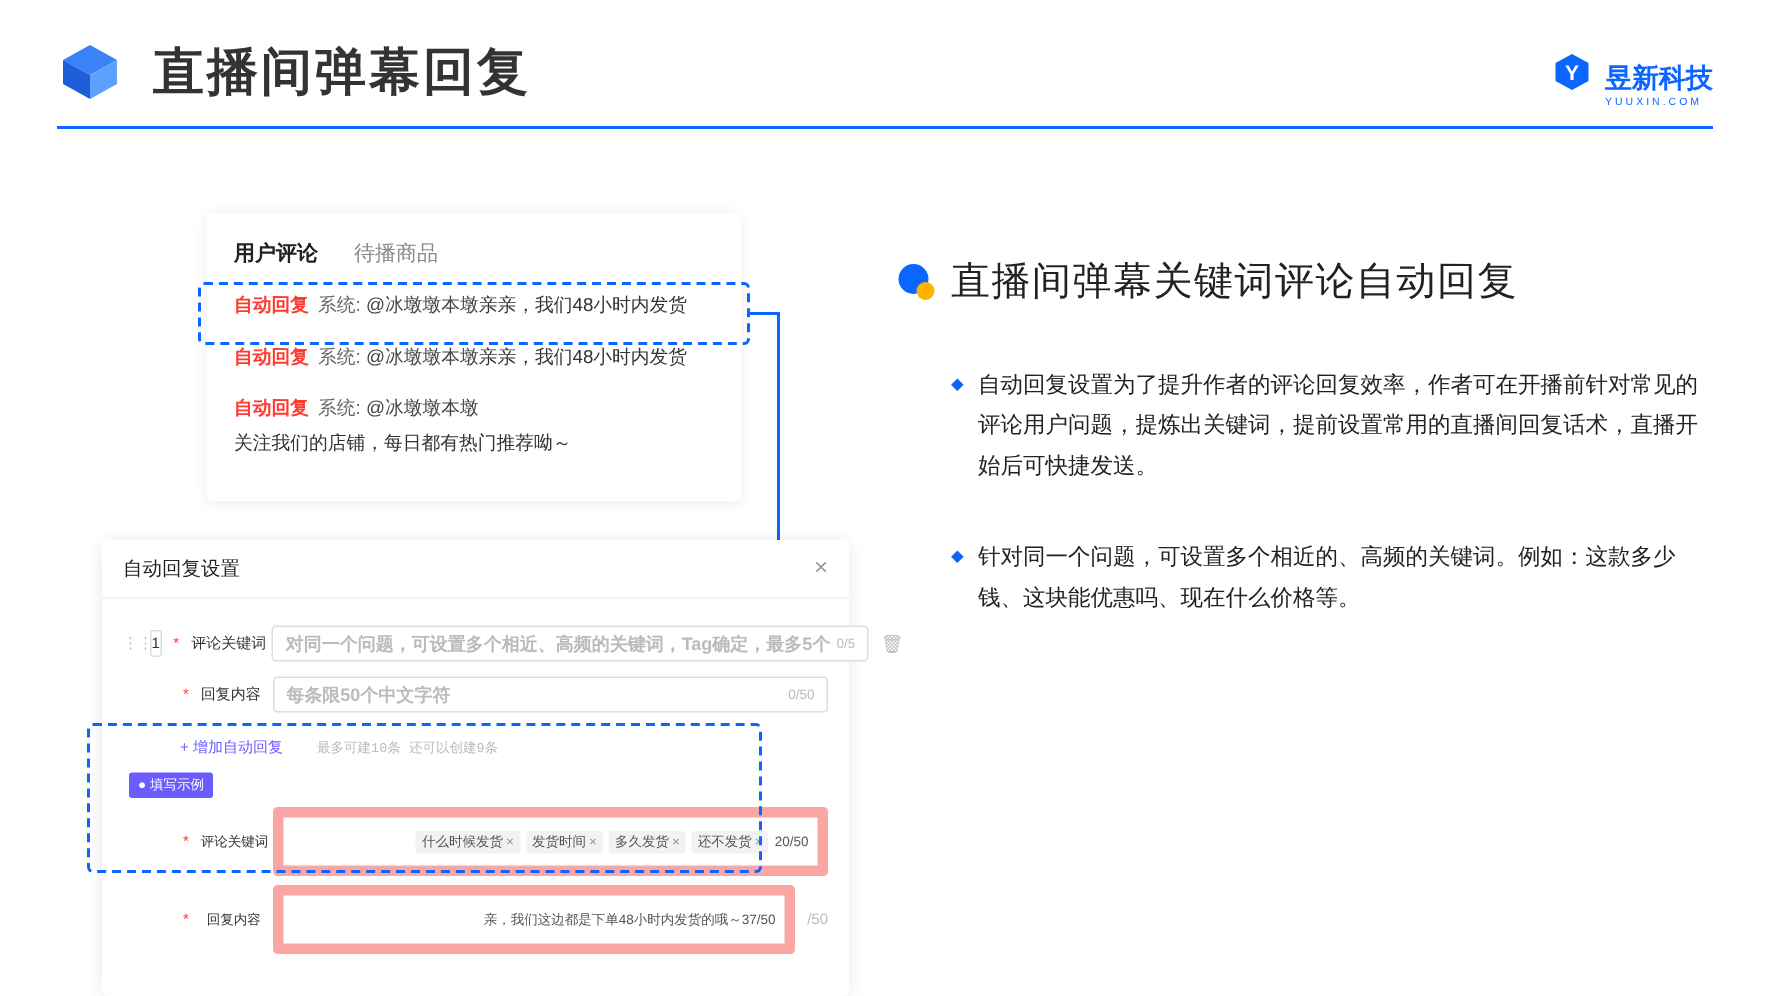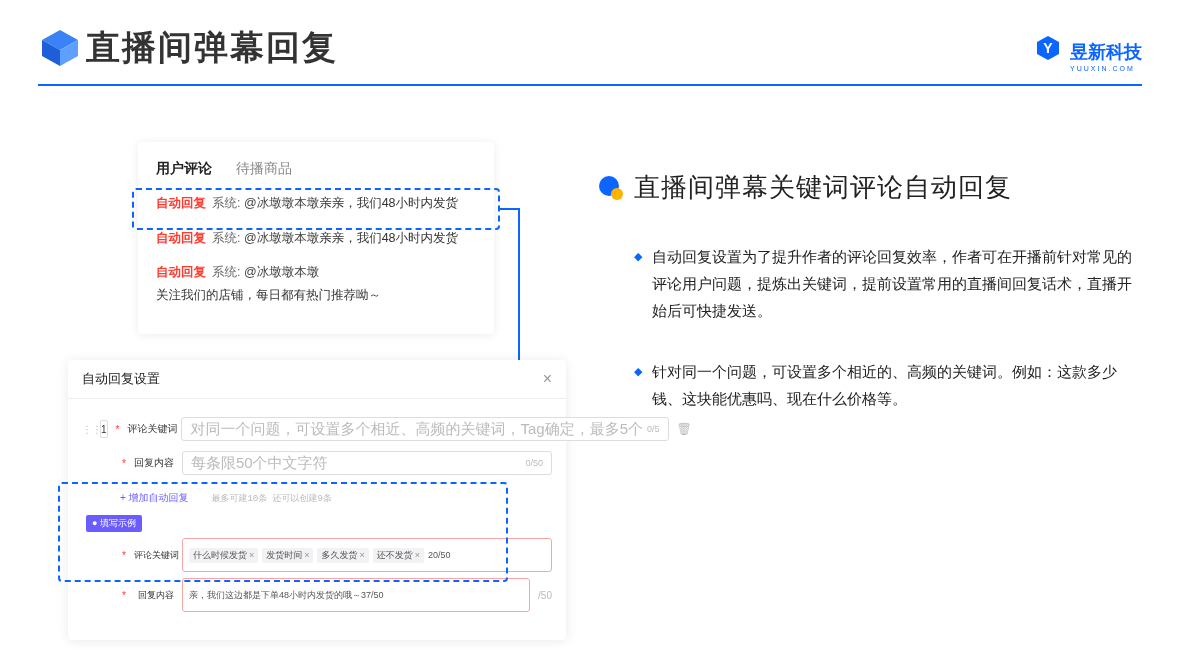--- a/index.html
+++ b/index.html
@@ -15,21 +15,21 @@
 
 .header {
   position: absolute;
   top: 24px;
   left: 38px;
   right: 38px;
   display: flex;
   align-items: center;
   justify-content: space-between;
 }
-.header-left { display: flex; align-items: center; gap: 4px; }
+.header-left { display: flex; align-items: center; gap: 20px; }
 .cube-icon { width: 44px; height: 44px; }
 .page-title { font-size: 34px; font-weight: 600; color: #333; letter-spacing: 2px; }
 .brand { display: flex; align-items: center; gap: 8px; }
 .brand-name { font-size: 18px; font-weight: 700; color: #0b66ff; margin-top: 16px; }
 .brand-sub { font-size: 7px; color: #0b66ff; letter-spacing: 2px; margin-top: 1px; }
 
 .divider {
   position: absolute;
   top: 84px; left: 38px; right: 38px;
   border-bottom: 2px solid #0b66ff;
@@ -94,38 +94,38 @@
 .drag-handle { color: #bbb; font-size: 10px; width: 10px; }
 .order-badge { border: 1px solid #ddd; border-radius: 2px; width: 18px; height: 18px; display:flex;align-items:center;justify-content:center; font-size:10px; color:#333; }
 .req-dot { color: #ff3b30; font-size: 10px; }
 .form-label { font-size: 10px; color: #333; white-space: nowrap; width: 46px; text-align:right; }
 .form-label.sm { width: 40px; }
 .input-box {
   flex: 1; border: 1px solid #ddd; border-radius: 3px;
   height: 24px; display: flex; align-items: center; justify-content: space-between;
   padding: 0 8px; background: #fff;
 }
-.input-box .ph { color: #bbb; font-size: 15px; white-space: nowrap; overflow: hidden; text-overflow: ellipsis; }
+.input-box .ph { color: #bbb; font-size: 12px; white-space: nowrap; overflow: hidden; text-overflow: ellipsis; font-weight: bold; }
 .input-box .cnt { color: #bbb; font-size: 9px; margin-left: 4px; }
 .trash { color: #bbb; font-size: 12px; }
 
 .add-link { color: #6b5cff; font-size: 10px; margin: 6px 0 6px 38px; display: inline-block; }
 .hint-gray { color: #bbb; font-size: 9px; margin-left: 20px; font-family: Liberation Mono, monospace; }
 
 .example-wrap { margin-top: 4px; padding: 0 0 0 0; }
 .example-badge {
   display: inline-block; background: #6b5cff; color: #fff;
   font-size: 9px; padding: 2px 6px; border-radius: 2px; margin-left: 4px; margin-bottom: 6px;
 }
 .example-row { display: flex; align-items: center; gap: 8px; margin-bottom: 6px; padding-left: 40px; }
 .mini-label { font-size: 9px; color: #333; white-space: nowrap; width: 40px; text-align:right; }
 .mini-input {
-  flex: 1; border: 1px solid #fca5a5; border-radius: 3px; height: 20px;
+  flex: 1; border: 7px solid #fca5a5; border-radius: 3px; height: 20px;
   display: flex; align-items: center; padding: 16px 6px; font-size: 9px; color: #555;
-  justify-content: flex-start;
+  justify-content: flex-end;
 }
 .tag-chip { background: #f2f2f5; border-radius: 2px; padding: 1px 4px; font-size: 9px; color: #555; margin-right: 4px; }
 .tag-chip::after { content: "×"; margin-left: 2px; color: #999; }
 .chips-row { display: flex; flex-wrap: nowrap; }
 
 .hl2 { top: 340px; left: -10px; width: 450px; height: 100px; z-index: 3; }
 
 
 .right {
   position: absolute;

